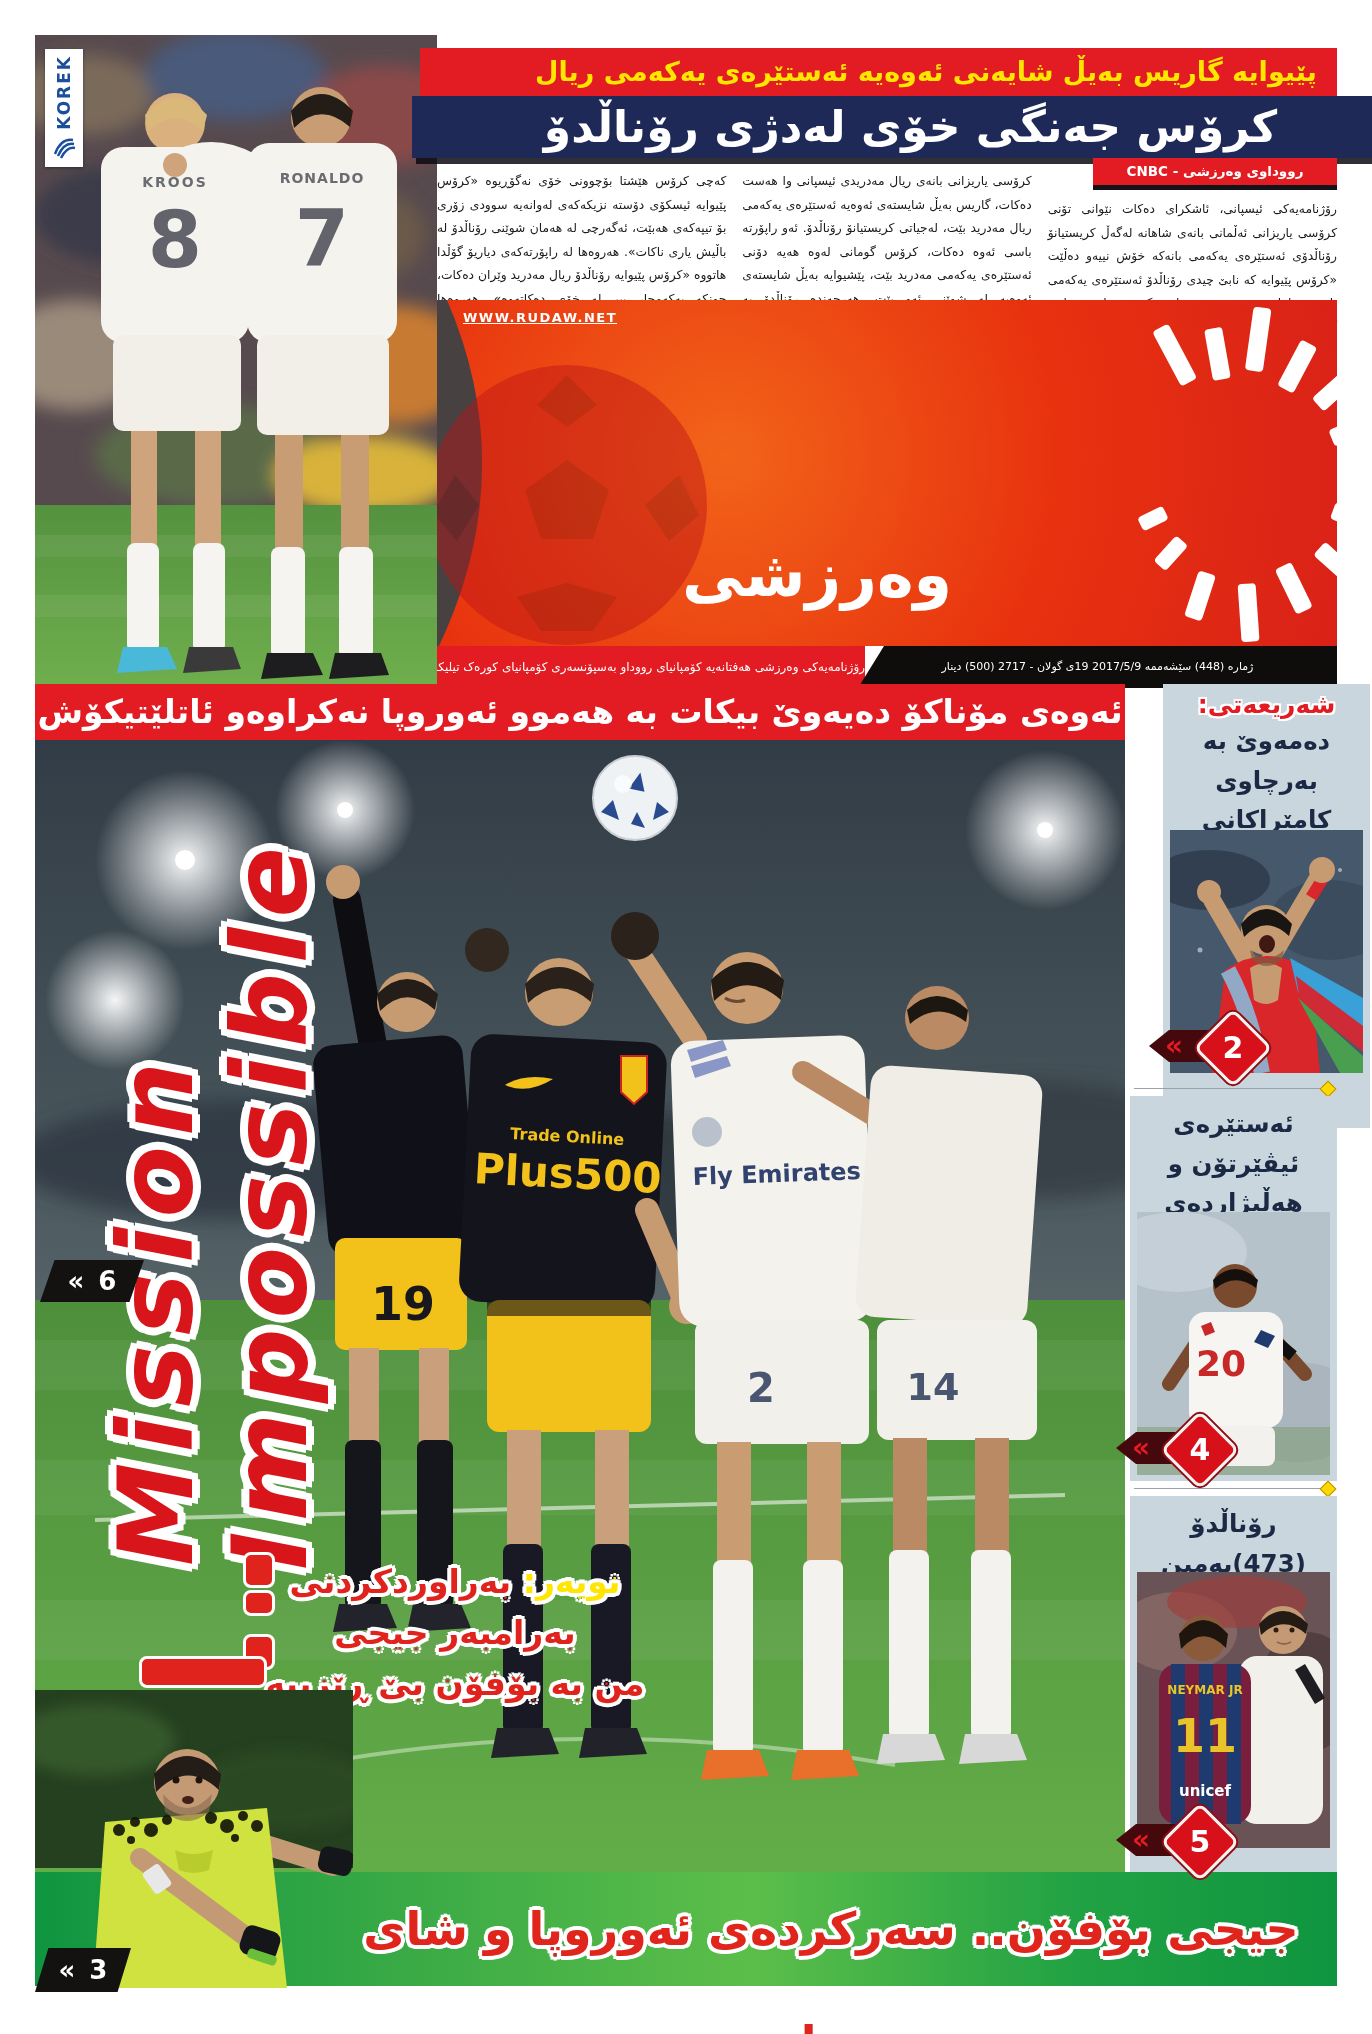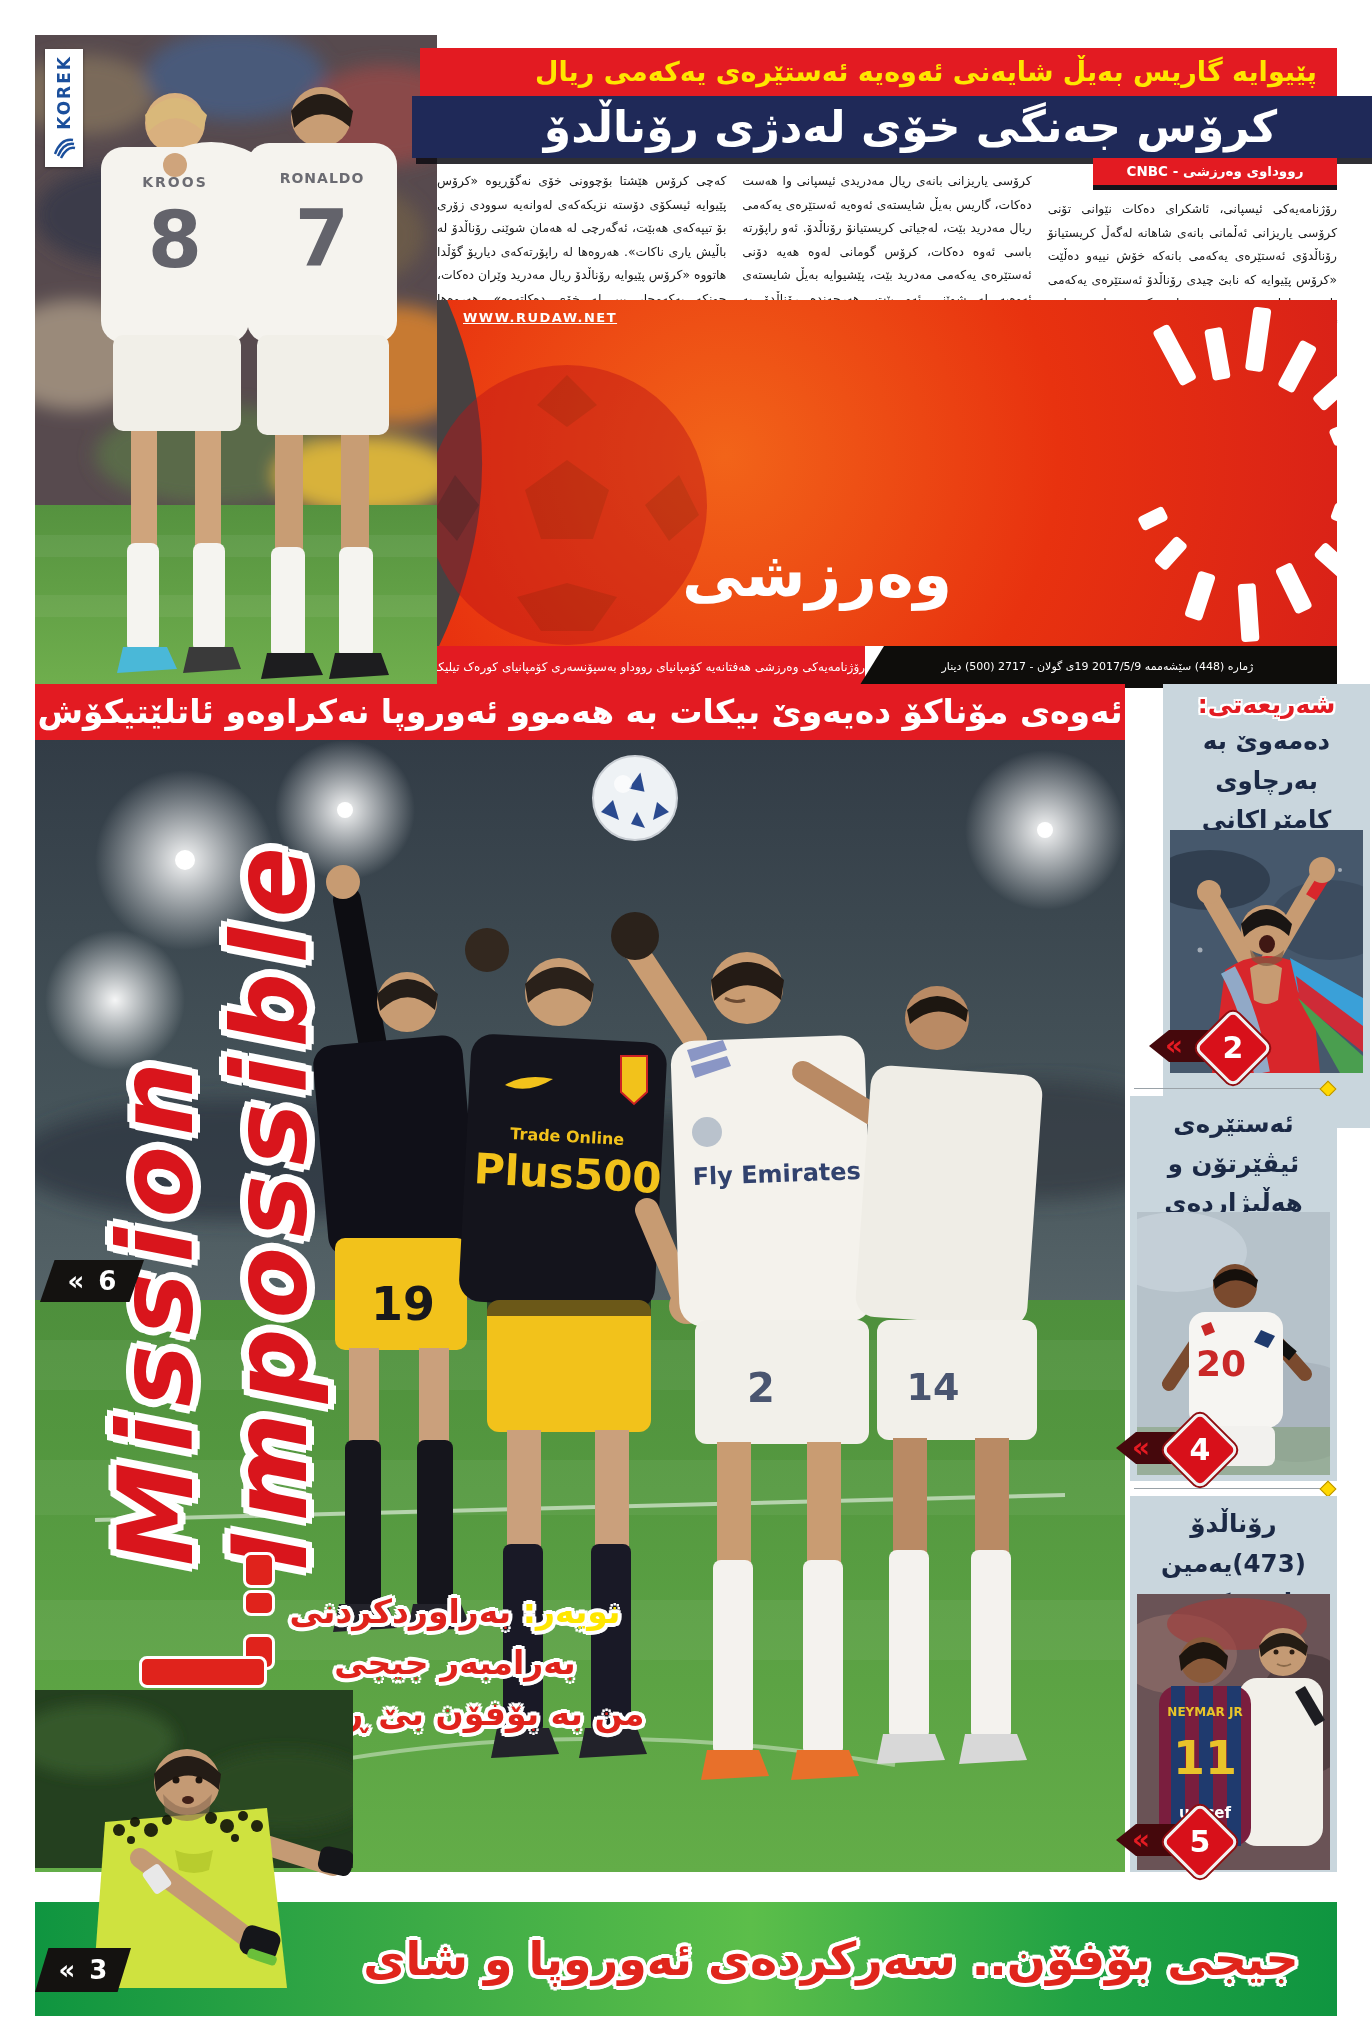--- a/index.html
+++ b/index.html
@@ -1,21 +1,21 @@
 <!DOCTYPE html>
 <html><head>
 <meta charset="utf-8">
 <style>
   html,body{margin:0;padding:0;background:#ffffff;}
   .page{position:relative;width:1372px;height:2034px;background:#fff;overflow:hidden;
         font-family:"DejaVu Sans",sans-serif;}
   .abs{position:absolute;}
   .rtl{direction:rtl;}
   .stroke-w{text-shadow:-3px -3px 0 #fff,3px -3px 0 #fff,-3px 3px 0 #fff,3px 3px 0 #fff,
-            -4px 0 0 #fff,4px 0 0 #fff,0 -4px 0 #fff,0 4px 0 #fff;margin-top:30px;}
+            -4px 0 0 #fff,4px 0 0 #fff,0 -4px 0 #fff,0 4px 0 #fff;}
   .stroke-w-lg{text-shadow:-6px -6px 0 #fff,6px -6px 0 #fff,-6px 6px 0 #fff,6px 6px 0 #fff,
             -8px 0 0 #fff,8px 0 0 #fff,0 -8px 0 #fff,0 8px 0 #fff;}
   .stroke-w-sm{text-shadow:-2px -2px 0 #fff,2px -2px 0 #fff,-2px 2px 0 #fff,2px 2px 0 #fff,
             -2px 0 0 #fff,2px 0 0 #fff,0 -2px 0 #fff,0 2px 0 #fff;}
   .kicker{background:#e31b22;color:#ffe600;font-weight:bold;font-size:27px;line-height:48px;
           text-align:right;padding:0 20px;box-sizing:border-box;}
   .navybar{background:#1f2958;color:#fff;font-weight:bold;font-size:44px;line-height:62px;
            text-align:center;box-shadow:4px 6px 0 rgba(10,10,18,.85);}
   .cnbc{background:#e31b22;color:#fff;font-size:13.5px;line-height:27px;text-align:center;
         font-weight:bold;box-shadow:0 5px 0 #15131a;}
@@ -406,21 +406,21 @@
       <div class="dia"></div>
       <div class="num">4</div>
     </div>
   </div>
   <div class="abs divider" style="left:1134px;top:1488px;width:196px;">
       <span class="dia"></span>
     </div>
 
   <div class="abs sb-item" style="left:1130px;top:1496px;width:207px;height:376px;">
     <div class="sb-title rtl" style="padding:8px 8px 0 8px;">رۆناڵدۆ (473)یەمین یارییپێکەری ئەوروپایە</div>
-    <div class="sb-photo" style="top:98px;height:276px;background:#c2410c;">
+    <div class="sb-photo" style="top:76px;height:276px;background:#c2410c;">
       <svg width="193" height="276" viewBox="0 0 193 276">
         <rect width="193" height="276" fill="#6a5356"></rect>
         <ellipse cx="40" cy="60" rx="60" ry="40" fill="#8a6a66" opacity="0.8"></ellipse>
         <ellipse cx="170" cy="120" rx="50" ry="60" fill="#4a3a3c" opacity="0.8"></ellipse>
         <ellipse cx="100" cy="30" rx="70" ry="26" fill="#a33b38" opacity="0.6"></ellipse>
 
         <g>
           <rect x="102" y="84" width="84" height="168" rx="18" fill="#f2f0ea"></rect>
           <path d="M168,92 l20,34 -10,6 -20,-34 Z" fill="#1d1d22"></path>
           <circle cx="146" cy="58" r="24" fill="#c49a74"></circle>

